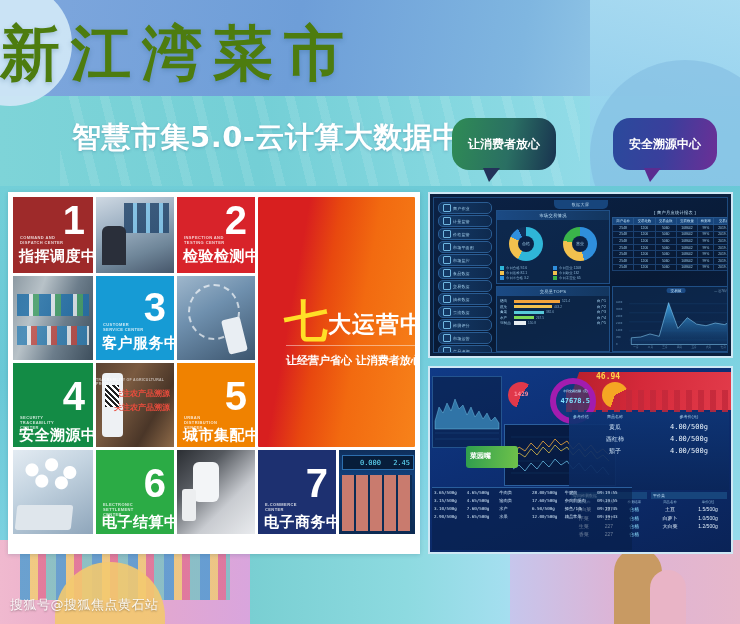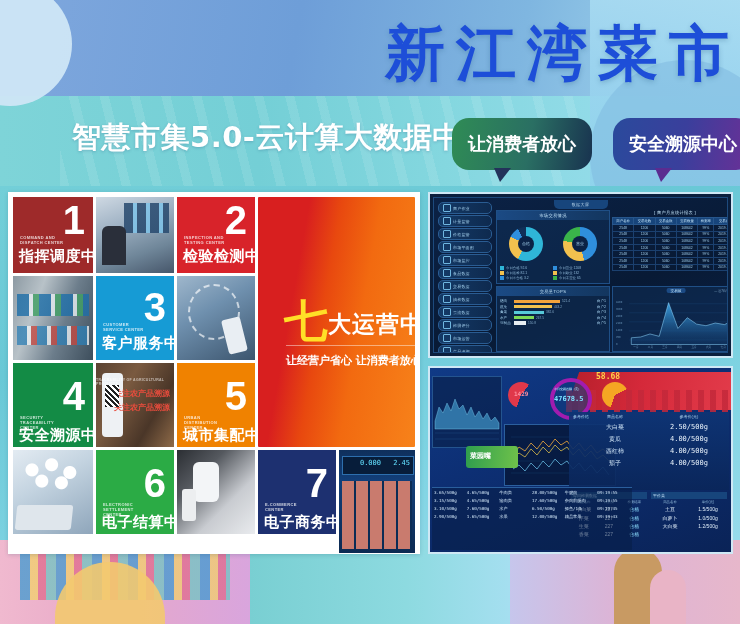--- a/index.html
+++ b/index.html
@@ -17,28 +17,28 @@
   .hdr-band-bot{position:absolute;left:0;top:96px;width:740px;height:90px;
     background:linear-gradient(90deg,#7ed4d8 0%,#74cfd6 35%,#84d7df 60%,#9fdff0 100%);}
   .hdr-circle{position:absolute;left:-52px;top:-18px;width:124px;height:124px;border-radius:50%;
     background:#cfe6f6;opacity:.95;}
   .hdr-right-wash{position:absolute;right:0;top:0;width:150px;height:186px;
     background:linear-gradient(180deg,#a9dcf2 0%,#9ad4ef 46%,#8fd2ec 100%);opacity:.85;}
   .hdr-right-curve{position:absolute;right:-40px;top:60px;width:190px;height:190px;border-radius:50%;
     background:#7fb9e0;opacity:.55;}
   .hdr-ray{position:absolute;left:60px;top:96px;width:520px;height:90px;
     background:repeating-linear-gradient(76deg,rgba(255,255,255,.10) 0 9px,rgba(255,255,255,0) 9px 30px);}
-  .hdr-title{position:absolute;left:0;top:14px;width:740px;text-align:right;
-    color:#1d4ed8;font-size:60px;font-weight:bold;letter-spacing:11px;
+  .hdr-title{position:absolute;left:0;top:14px;width:740px;text-align:left;
+    color:#4d7c0f;font-size:60px;font-weight:bold;letter-spacing:11px;
     font-family:"DejaVu Sans",sans-serif;text-shadow:0 2px 5px rgba(40,90,130,.28);}
   .hdr-sub{position:absolute;left:72px;top:118px;color:#fff;font-size:29px;font-weight:bold;
     letter-spacing:.5px;font-family:"DejaVu Sans",sans-serif;
     text-shadow:0 1px 3px rgba(40,90,130,.30);white-space:nowrap;}
   .badge{position:absolute;top:118px;height:52px;border-radius:17px;color:#fff;
-    font-size:18px;font-weight:bold;display:flex;align-items:center;justify-content:center;
+    font-size:12px;font-weight:bold;display:flex;align-items:center;justify-content:center;
     font-family:"DejaVu Sans",sans-serif;padding:0 16px;white-space:nowrap;}
   .badge:after{content:"";position:absolute;left:30%;bottom:-12px;width:0;height:0;
     border-left:6px solid transparent;border-right:11px solid transparent;border-top:14px solid currentColor;}
   .badge-1{left:452px;background:linear-gradient(100deg,#2f8c55 0%,#2a6f63 55%,#18324f 100%);color:#23325a;}
   .badge-1 span{color:#fff;}
   .badge-2{left:613px;background:linear-gradient(100deg,#2a4a9c 0%,#3a3f9c 50%,#6c2f96 100%);color:#5b2c90;}
   .badge-2 span{color:#fff;}
 
   
   .body-bg{position:absolute;left:0;top:186px;width:740px;height:438px;
@@ -177,22 +177,22 @@
   .dash2{position:absolute;left:428px;top:366px;width:305px;height:188px;
     background:#0b2e6b;border:2px solid #cfe8f5;box-sizing:border-box;overflow:hidden;}
   .d2-sky{position:absolute;left:0;top:0;width:100%;height:100%;
     background:linear-gradient(160deg,#103a86 0%,#0d2f74 40%,#0a2357 100%);}
   .d2-red{position:absolute;right:0;top:4px;width:165px;height:38px;
     background:linear-gradient(100deg,#b41f2a 0%,#d5293a 45%,#e23b4a 100%);
     clip-path:polygon(8% 0,100% 0,100% 100%,0 100%);}
   .d2-sky-line{position:absolute;right:0;top:22px;width:165px;height:22px;
     background:repeating-linear-gradient(90deg,#c3283a 0 6px,transparent 6px 12px);opacity:.85;}
   .d2-ring{position:absolute;left:120px;top:10px;width:34px;height:34px;border-radius:50%;
-    border:4px solid #a21caf;background:rgba(16,60,130,.6);
-    color:#7fe3ff;font-size:7px;font-weight:bold;text-align:left;line-height:34px;
+    border:6px solid #a21caf;background:rgba(16,60,130,.6);
+    color:#7fe3ff;font-size:7px;font-weight:bold;text-align:right;line-height:34px;
     font-family:"DejaVu Sans Mono",monospace;}
   .d2-ring .cap{position:absolute;left:0;top:5px;width:100%;font-size:3px;color:#9fd4f0;line-height:5px;}
   .d2-gauge{position:absolute;width:26px;height:26px;}
   .d2-num{position:absolute;color:#ffd24a;font-size:8px;font-weight:bold;
     font-family:"DejaVu Sans Mono",monospace;}
   .d2-chart{position:absolute;left:74px;top:56px;width:110px;height:60px;
     background:rgba(6,22,52,.75);border:1px solid #2b5f9e;}
   .d2-left{position:absolute;left:2px;top:8px;width:68px;height:70px;
     background:rgba(8,30,68,.6);border:1px solid #24548f;}
   .d2-logo{position:absolute;left:36px;top:78px;width:52px;height:22px;border-radius:3px;
@@ -312,21 +312,21 @@
         <div class="big">大运营中心</div>
         <div class="rule"></div>
         <div class="sm">让经营户省心 让消费者放心</div>
       </div>
 
       <div class="cell" style="left:245px;top:253px;width:78px;height:84px;background:#1d3070;">
         <div class="num" style="top:14px;">7</div>
         <div class="en" style="top:52px;width:44px;">E-COMMERCE CENTER</div>
         <div class="cn" style="top:63px;">电子商务中心</div>
       </div>
-      <div class="ph ph-7" style="left:326px;top:253px;width:76px;height:103px;">
+      <div class="ph ph-7" style="left:326px;top:253px;width:76px;height:84px;">
         <div class="posbar"></div>
         <div class="posnum" style="right:34px;top:9px;">0.000</div>
         <div class="posnum" style="right:5px;top:9px;">2.45</div>
         <div class="grid-img"></div>
       </div>
 
     </div>
   </div>
 
   <div class="dash1">
@@ -593,21 +593,21 @@
     </div>
 
     <div class="d2-gauge" style="left:78px;top:14px;
          background:conic-gradient(from 200deg,#e0384a 0 55%,rgba(10,40,90,0) 55% 100%);border-radius:50%;">
     </div>
     <div class="d2-num" style="left:84px;top:22px;font-size:6px;color:#ff8fa0;">1429</div>
 
     <div class="d2-gauge" style="left:172px;top:14px;
          background:conic-gradient(from 200deg,#f5a623 0 62%,rgba(10,40,90,0) 62% 100%);border-radius:50%;">
     </div>
-    <div class="d2-num" style="left:166px;top:4px;">58.68</div>
+    <div class="d2-num" style="left:166px;top:4px;">46.94</div>
 
     <div class="d2-left">
       <svg viewBox="0 0 68 70" preserveAspectRatio="none" style="width:100%;height:100%;">
         <path d="M2,44 L6,30 L10,36 L14,26 L18,34 L22,22 L26,32 L30,28 L34,38 L38,30 L42,40 L46,34 L50,42 L54,36 L58,44 L62,40 L66,46 L66,52 L2,52 Z" fill="rgba(80,180,230,.55)" stroke="#7fd4f5" stroke-width="0.4"></path>
         <g stroke="#2a5e9c" stroke-width="0.3">
           <line x1="2" y1="56" x2="66" y2="56"></line>
             <line x1="2" y1="62" x2="66" y2="62"></line>
         </g>
       </svg>
     </div>
@@ -630,24 +630,20 @@
       <div class="lt">菜园嘴</div>
     </div>
 
     <div class="pricepanel">
       <div class="pp-h">
         <div class="c1">商品名称</div>
         <div class="c2">参考价(元)</div>
       </div>
       <div id="price-rows">
           <div class="pp-r">
-            <div class="c1">大白菜</div>
-            <div class="c2">2.50/500g</div>
-          </div>
-          <div class="pp-r">
             <div class="c1">黄瓜</div>
             <div class="c2">4.00/500g</div>
           </div>
           <div class="pp-r">
             <div class="c1">西红柿</div>
             <div class="c2">4.00/500g</div>
           </div>
           <div class="pp-r">
             <div class="c1">茄子</div>
             <div class="c2">4.00/500g</div>
@@ -739,14 +735,15 @@
           <span>2.90/500g</span>
           <span>1.65/500g</span>
           <span>水果</span>
           <span>12.00/500g</span>
           <span>精品苹果</span>
           <span>09:19:43</span>
         </div>
       </div>
   </div>
 
+  <div class="watermark">搜狐号@搜狐焦点黄石站</div>
 
 </div>
 
 </body></html>

